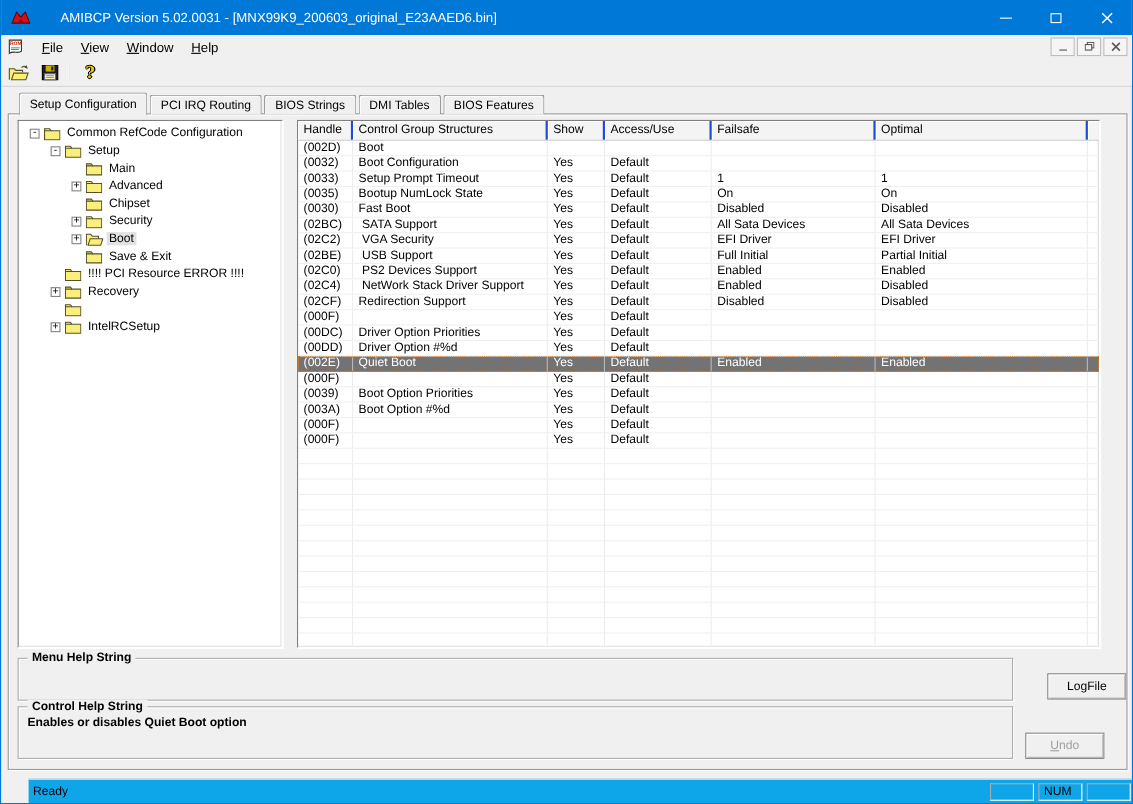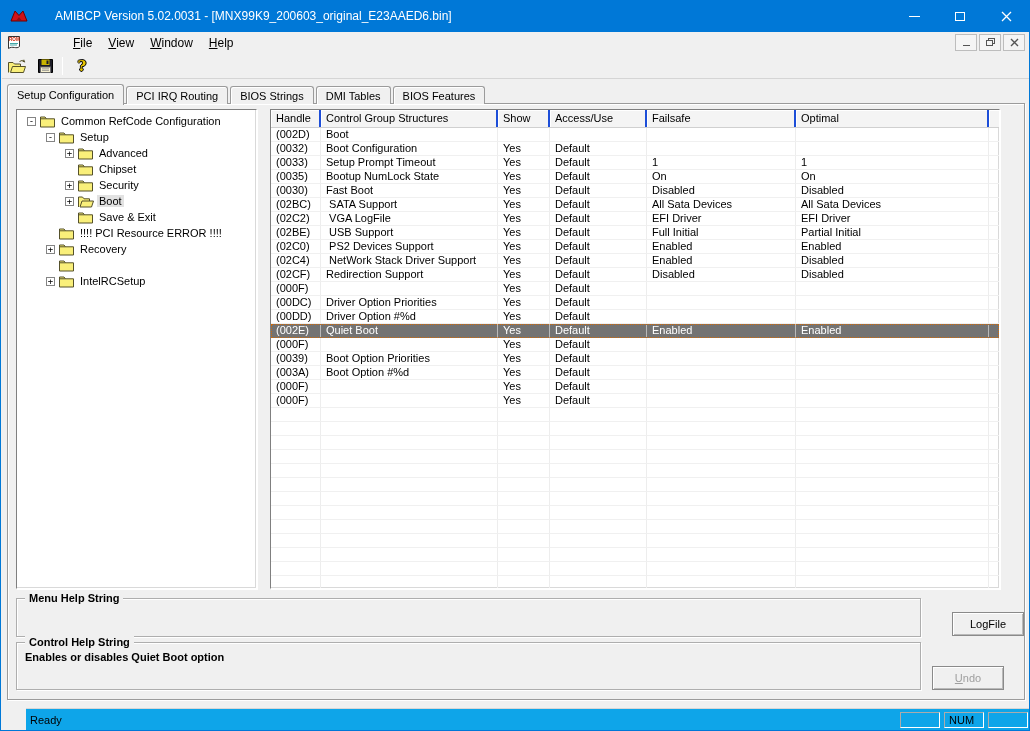--- a/index.html
+++ b/index.html
@@ -11,35 +11,35 @@
   }
   
   .titlebar { position:absolute; left:0; top:0; width:100%; height:32px; background:#0078d7; display:flex; align-items:center;gap:19px; }
   .app-icon { margin-left:9px; width:18px; height:14px; display:inline-flex; }
   .title-text { color:#fff; font-size:12px; margin-left:8px; white-space:nowrap; }
   .win-controls { position:absolute; right:0; top:0; height:32px; display:flex; }
   .win-btn { width:46px; height:32px; display:flex; align-items:center; justify-content:center; }
   .glyph-min { width:11px; height:1px; background:#fff; display:block; }
   .glyph-max { width:10px; height:9px; border:1px solid #fff; display:block; }
   
-  .menubar { position:absolute; left:1px; top:32px; width:1028px; height:21px; background:#f0f0f0; display:flex; align-items:center;gap:35px; }
+  .menubar { position:absolute; left:1px; top:32px; width:1028px; height:21px; background:#f0f0f0; display:flex; align-items:center; }
   .rom-icon { margin-left:4px; margin-right:6px; display:inline-flex; }
   .menu-item { font-size:12px; color:#000; padding:2px 8px; display:inline-block; }
   .menu-item::first-letter { text-decoration:underline; }
   .mdi-controls { position:absolute; right:5px; top:2px; display:flex; gap:2px; }
   .mdi-btn { width:22px; height:17px; background:#f5f5f5; border:1px solid #bdbdbd; display:flex; align-items:center; justify-content:center; }
   .mdi-min-glyph { width:7px; height:1px; background:#555; display:block; margin-top:6px; }
   
   .toolbar { position:absolute; left:1px; top:53px; width:1028px; height:26px; background:#f0f0f0; display:flex; align-items:center; border-bottom:1px solid #d5d5d5; }
   .tool-btn { width:26px; height:22px; display:flex; align-items:center; justify-content:center; margin-left:2px; }
   .tool-sep { width:1px; height:18px; background:#c0c0c0; border-right:1px solid #fff; margin:0 4px; }
   .help-q { font-family:"DejaVu Serif", serif; font-size:15px; font-weight:bold; color:#e8c500;
             text-shadow:-1px 0 #000, 1px 0 #000, 0 -1px #000, 0 1px #000; }
   
-  .tabstrip { position:absolute; left:6px; top:84px; height:20px; display:flex; align-items:flex-end; z-index:3;justify-content:space-between; }
+  .tabstrip { position:absolute; left:16px; top:84px; height:20px; display:flex; align-items:flex-end; z-index:3;justify-content:space-between; }
   .tab { font-size:11px; padding:3px 9px 3px 9px; background:#f0f0f0; border:1px solid #9b9b9b; border-bottom:none;
          border-radius:3px 3px 0 0; box-shadow:inset 1px 1px 0 #fff; margin-right:2px; height:18px; white-space:nowrap; }
   .tab.active { height:21px; padding-top:4px; position:relative; z-index:4; margin-bottom:-1px; background:#f0f0f0; }
   
   .tabpage { position:absolute; left:6px; top:103px; width:1018px; height:597px; background:#f0f0f0;
              border:1px solid #9b9b9b; box-shadow:inset 1px 1px 0 #fff, 1px 1px 0 #fff; z-index:2; }
   
   .tree-panel { position:absolute; left:8px; top:5px; width:241px; height:480px; background:#fff;
                 border:1px solid #7f7f7f; border-right-color:#fff; border-bottom-color:#fff;
                 box-shadow:inset -1px -1px 0 #d9d9d9, 1px 1px 0 #fff; overflow:hidden; padding-top:3px; }
@@ -195,20 +195,31 @@
           <span class="tree-folder">
             <svg width="15" height="13" viewBox="0 0 15 13">
               <path d="M0.5 12 V2 H5 L6.5 3.8 H14.5 V12 Z" fill="#f9ef7a" stroke="#55512a"></path>
               <path d="M0.5 3.8 H6.5" stroke="#55512a"></path>
             </svg>
           </span>
           <span class="tree-label">Setup</span>
         </div>
         <div class="tree-row">
           <span style="width: 48px; flex: 0 0 auto;"></span>
+          <span class="expander-spacer"></span>
+          <span class="tree-folder">
+            <svg width="15" height="13" viewBox="0 0 15 13">
+              <path d="M0.5 12 V2 H5 L6.5 3.8 H14.5 V12 Z" fill="#f9ef7a" stroke="#55512a"></path>
+              <path d="M0.5 3.8 H6.5" stroke="#55512a"></path>
+            </svg>
+          </span>
+          <span class="tree-label">Main</span>
+        </div>
+        <div class="tree-row">
+          <span style="width: 48px; flex: 0 0 auto;"></span>
           <span class="expander">+</span>
           <span class="tree-folder">
             <svg width="15" height="13" viewBox="0 0 15 13">
               <path d="M0.5 12 V2 H5 L6.5 3.8 H14.5 V12 Z" fill="#f9ef7a" stroke="#55512a"></path>
               <path d="M0.5 3.8 H6.5" stroke="#55512a"></path>
             </svg>
           </span>
           <span class="tree-label">Advanced</span>
         </div>
         <div class="tree-row">
@@ -361,21 +372,21 @@
             <div class="lv-cell c0">(02BC)</div>
             <div class="lv-cell c1"> SATA Support</div>
             <div class="lv-cell c2">Yes</div>
             <div class="lv-cell c3">Default</div>
             <div class="lv-cell c4">All Sata Devices</div>
             <div class="lv-cell c5">All Sata Devices</div>
             <div class="lv-cell c6"></div>
           </div>
           <div class="lv-row">
             <div class="lv-cell c0">(02C2)</div>
-            <div class="lv-cell c1"> VGA LogFile</div>
+            <div class="lv-cell c1"> VGA Security</div>
             <div class="lv-cell c2">Yes</div>
             <div class="lv-cell c3">Default</div>
             <div class="lv-cell c4">EFI Driver</div>
             <div class="lv-cell c5">EFI Driver</div>
             <div class="lv-cell c6"></div>
           </div>
           <div class="lv-row">
             <div class="lv-cell c0">(02BE)</div>
             <div class="lv-cell c1"> USB Support</div>
             <div class="lv-cell c2">Yes</div>

